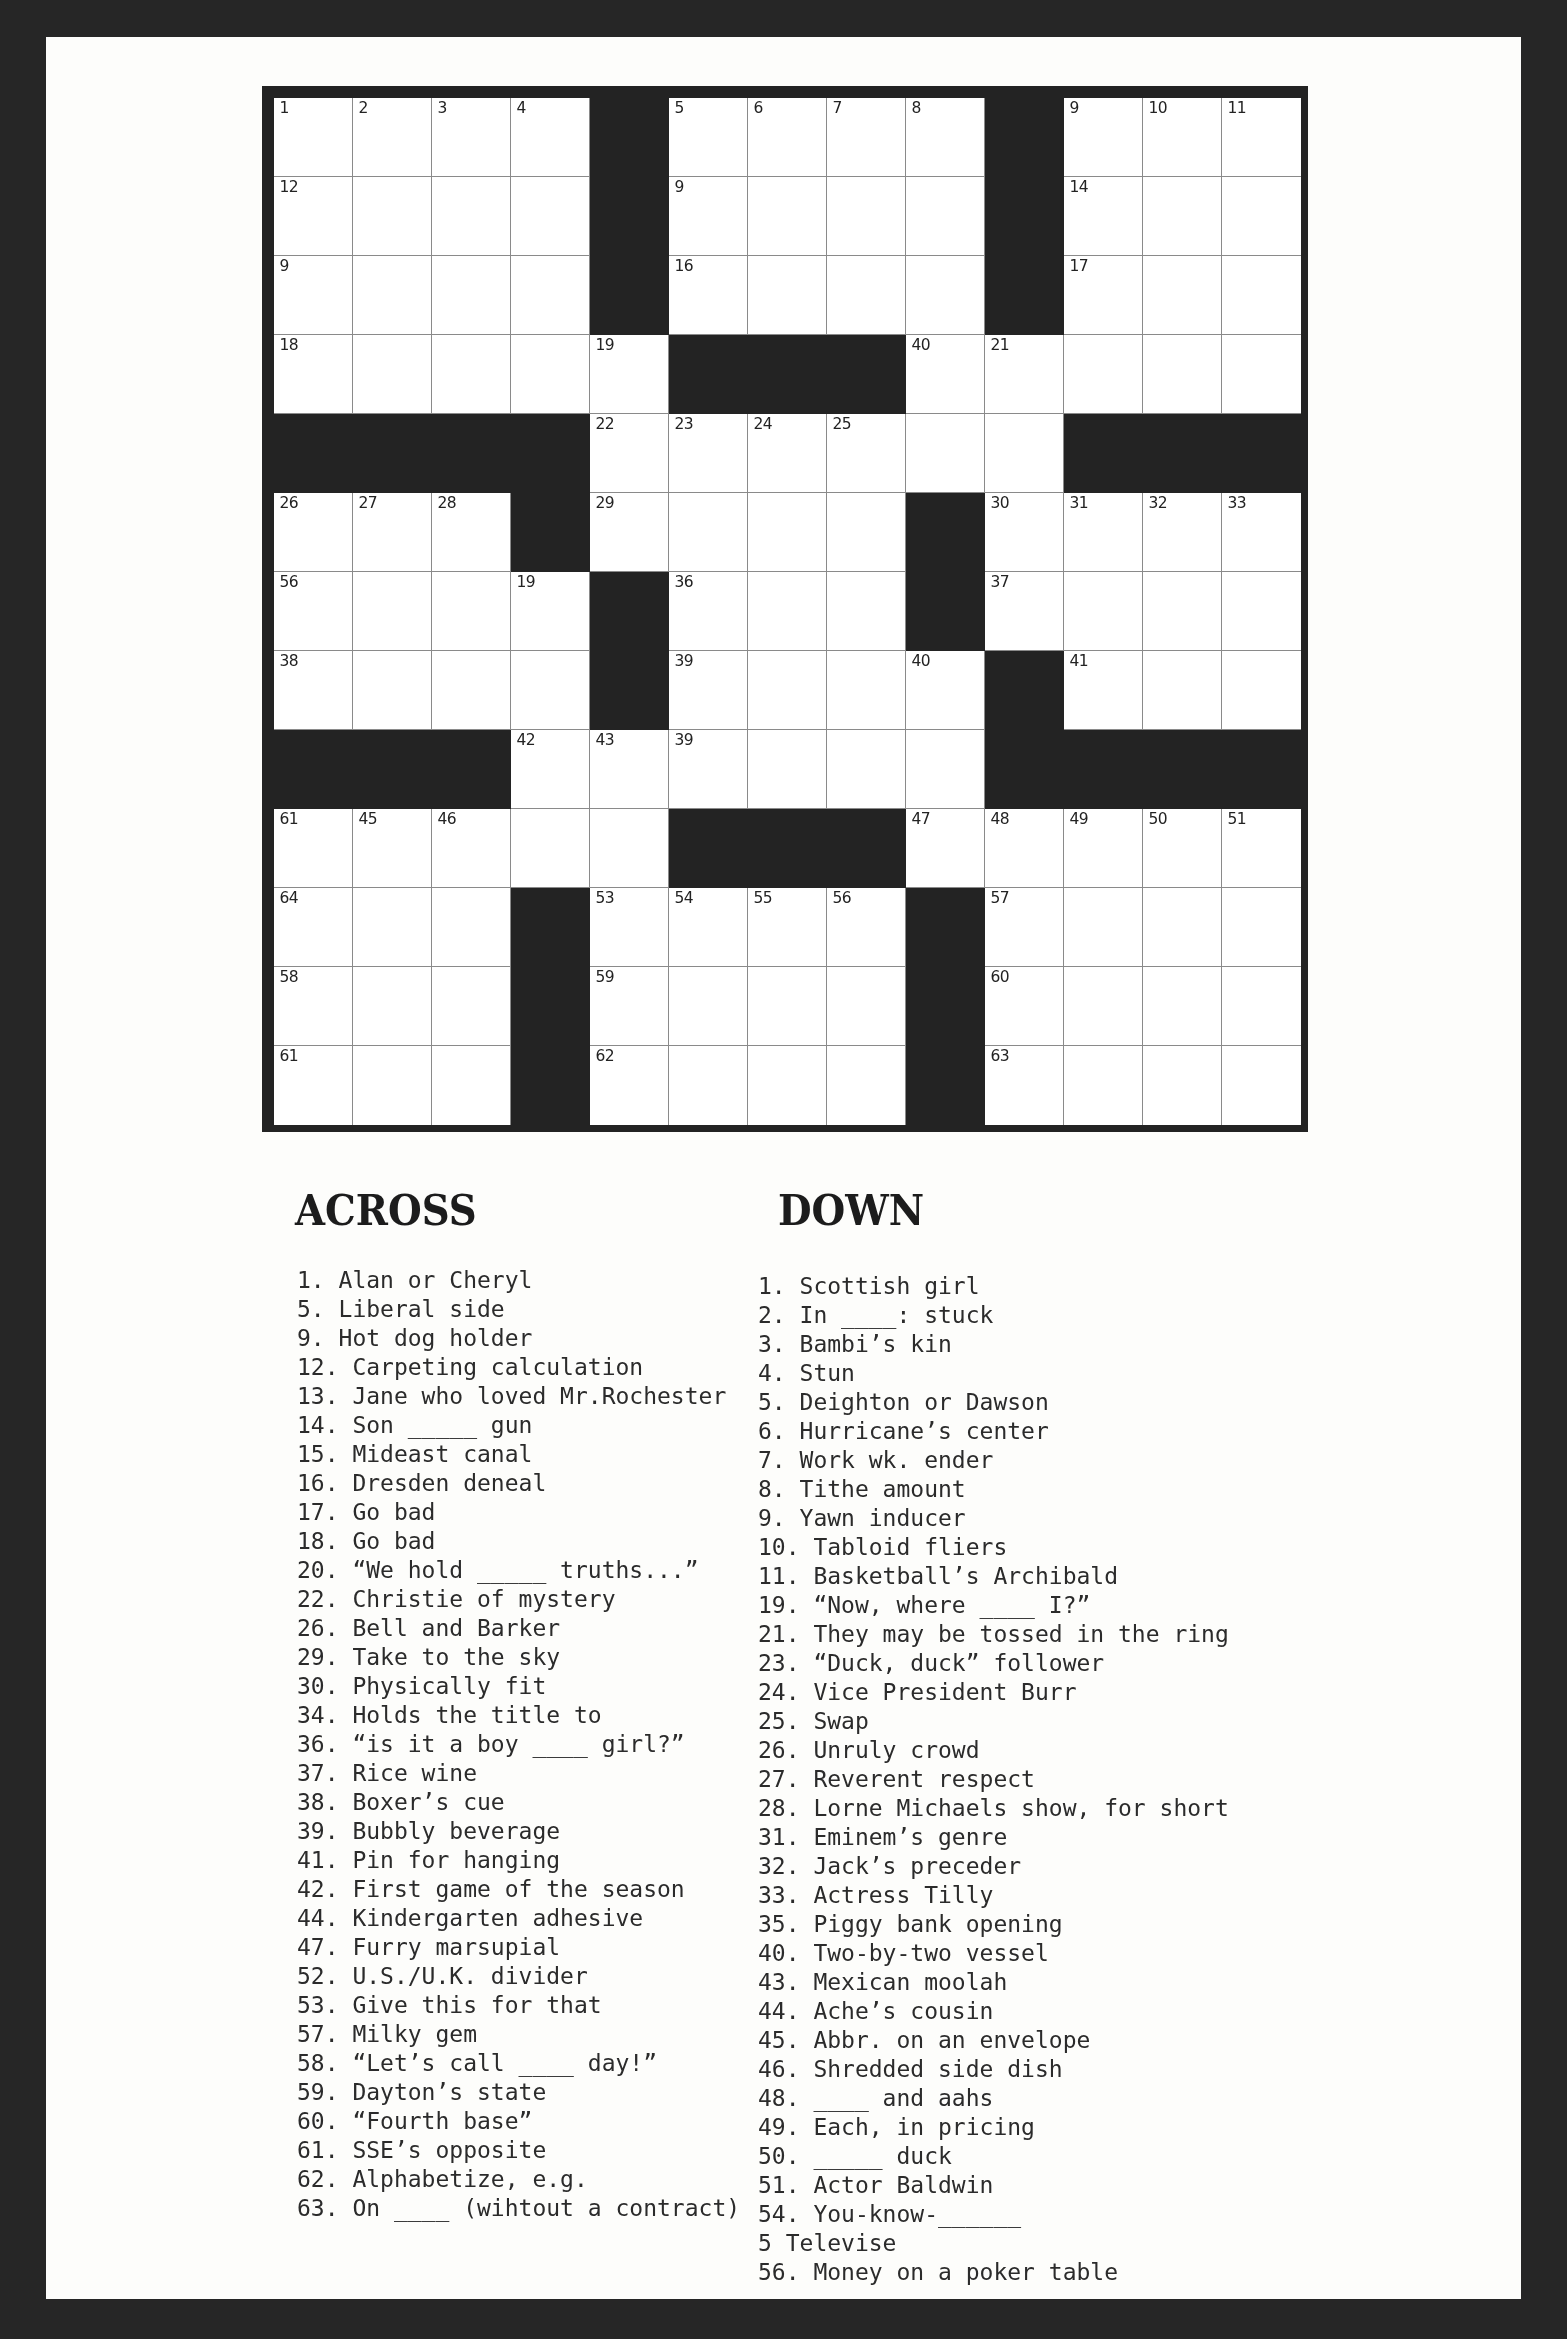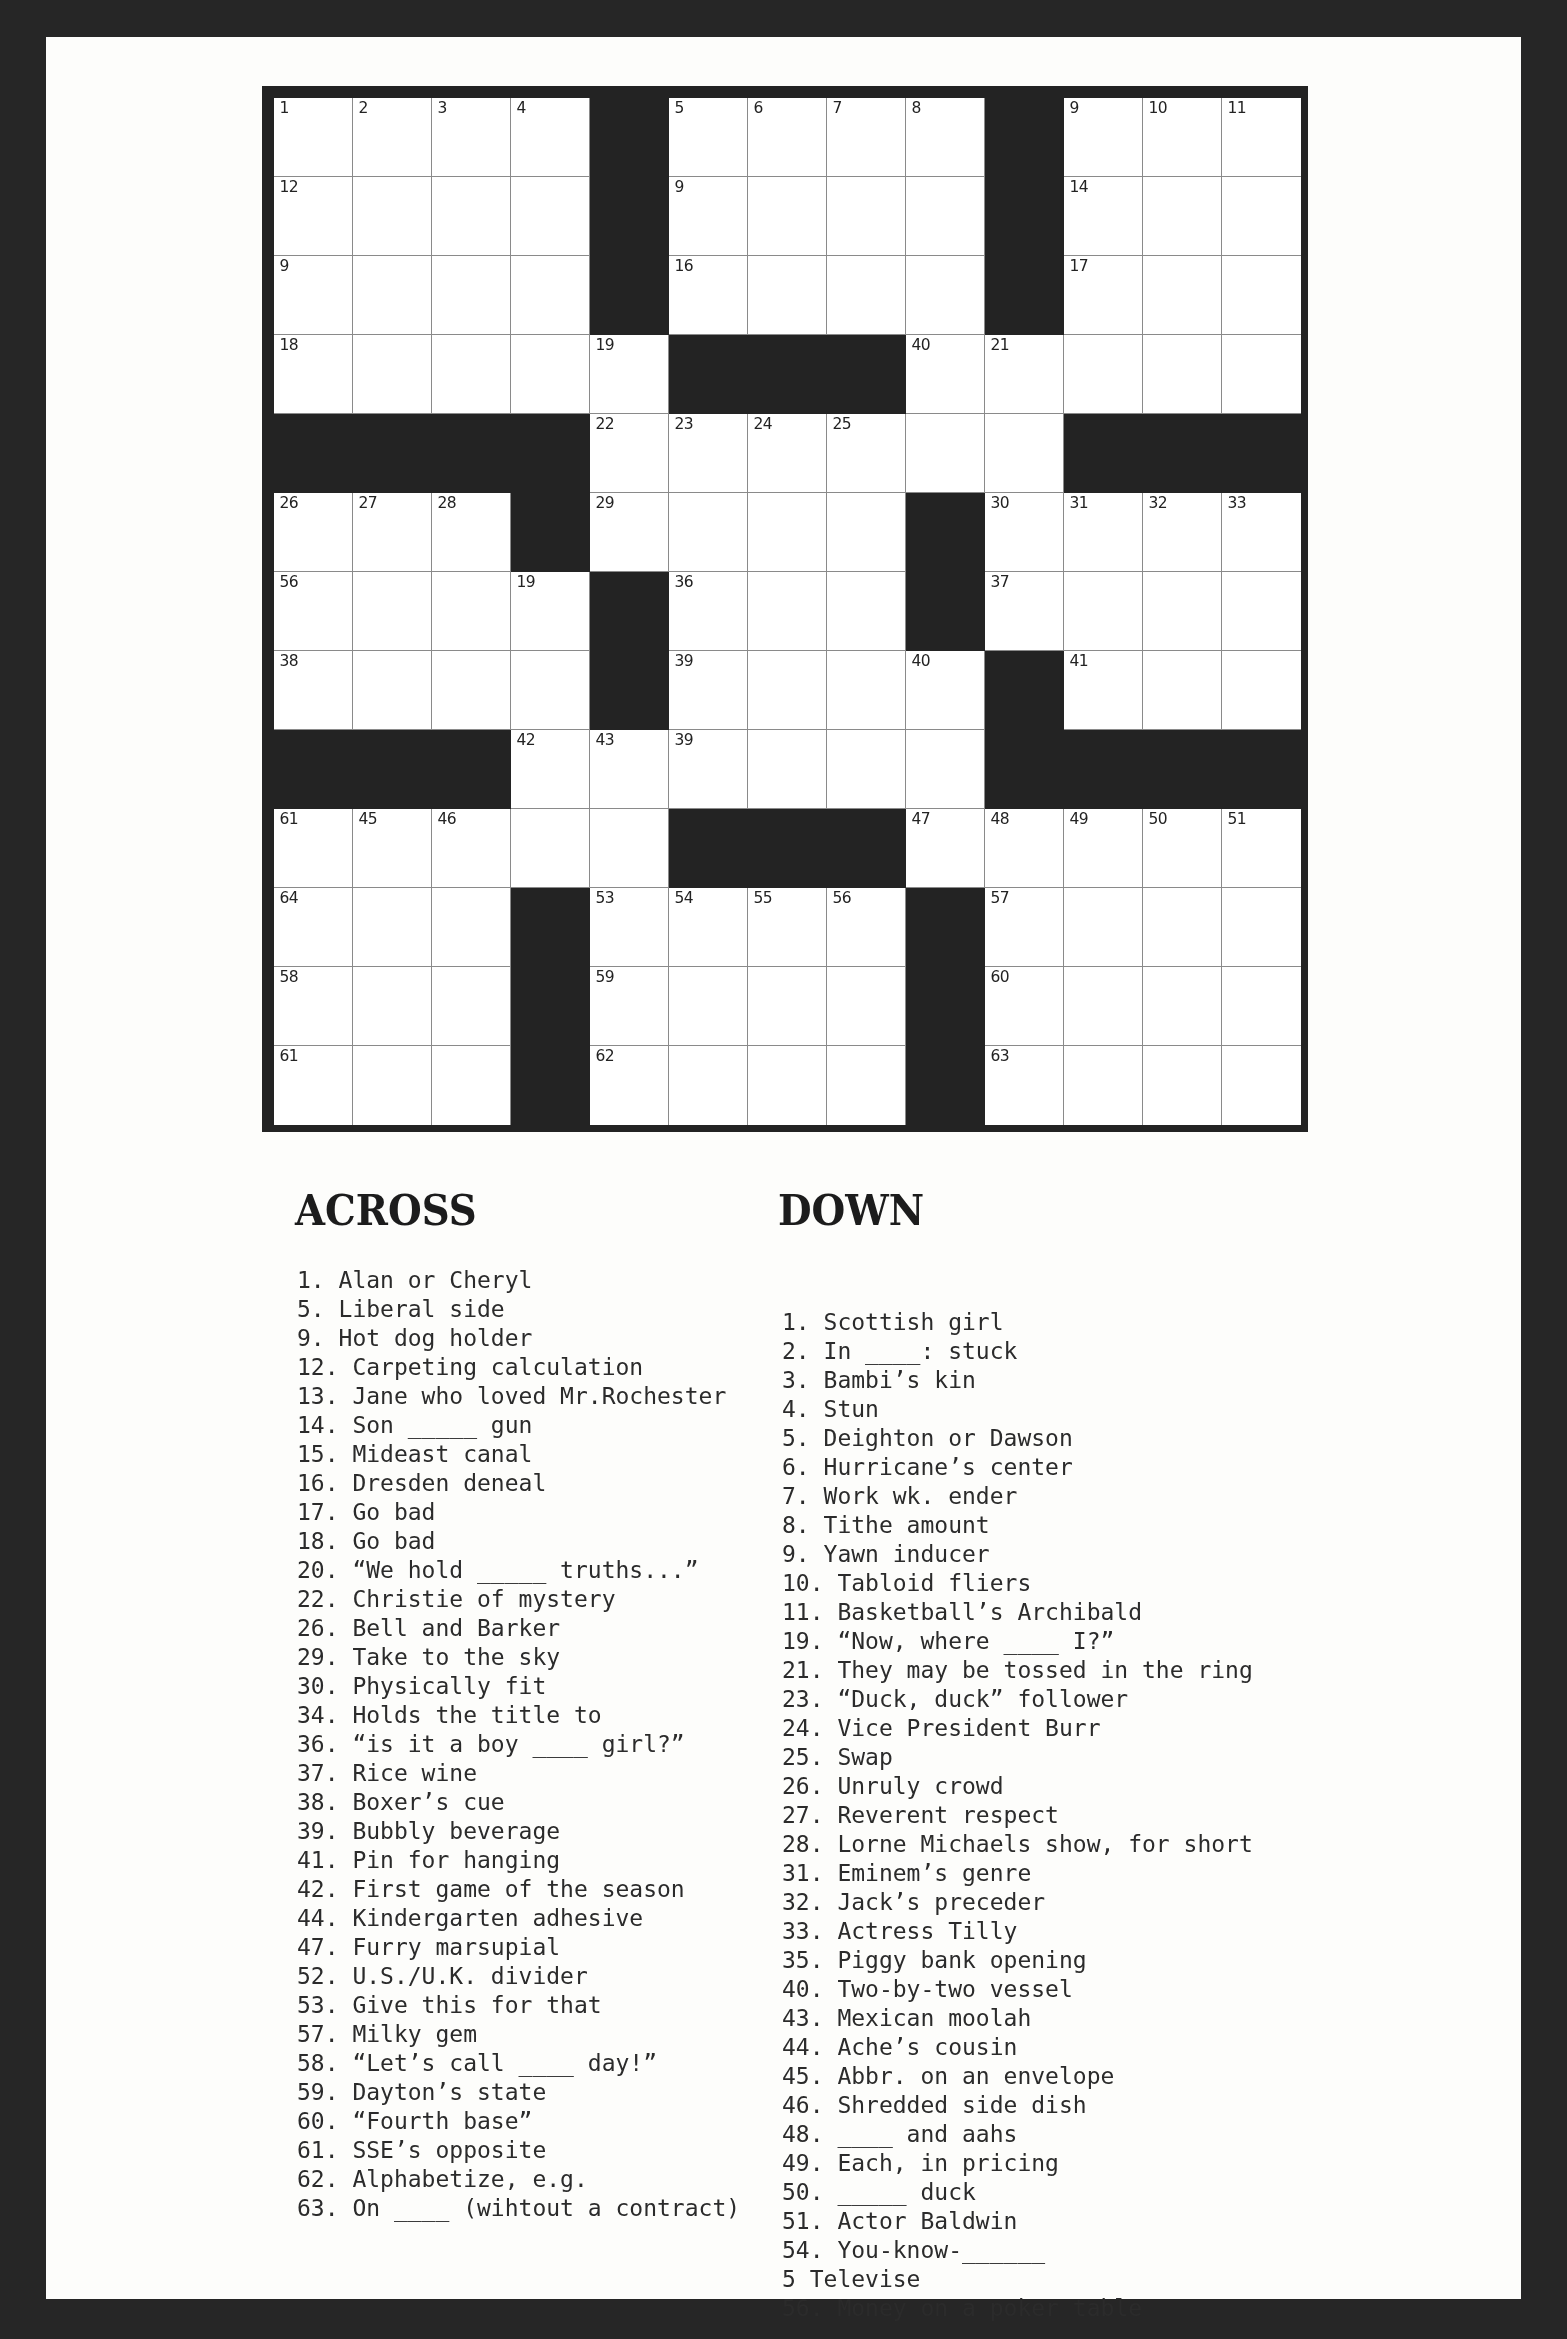--- a/index.html
+++ b/index.html
@@ -71,21 +71,21 @@
   #down-header   { left:732px; top:1149px; }
   .clues {
     position:absolute;
     font-family:"DejaVu Sans Mono", monospace;
     font-size:23px;
     line-height:29px;
     color:#2b2b2b;
     white-space:pre;
   }
   #across-list { left:251px; top:1217px;margin-top:12px; }
-  #down-list   { left:736px; top:1235px;margin-top:36px; }
+  #down-list   { left:712px; top:1235px; }
   .clue { white-space:pre; }
 </style>
 </head>
 <body>
 
 <div class="sheet">
 
   <div class="grid-frame">
     <div class="grid" id="grid">
         <div class="cell w">

